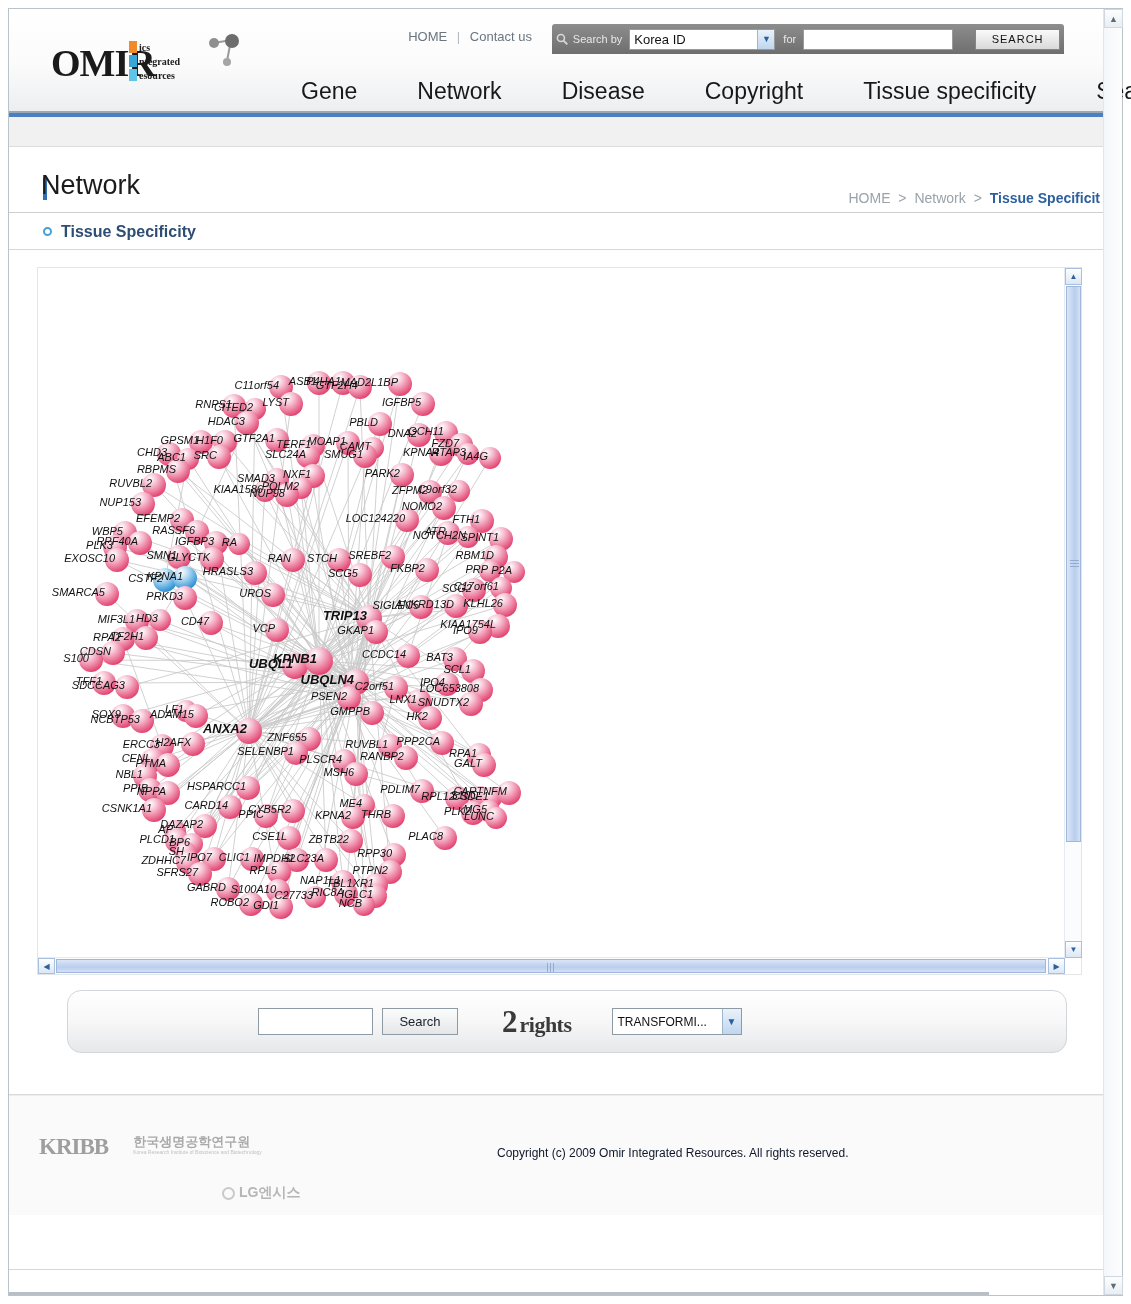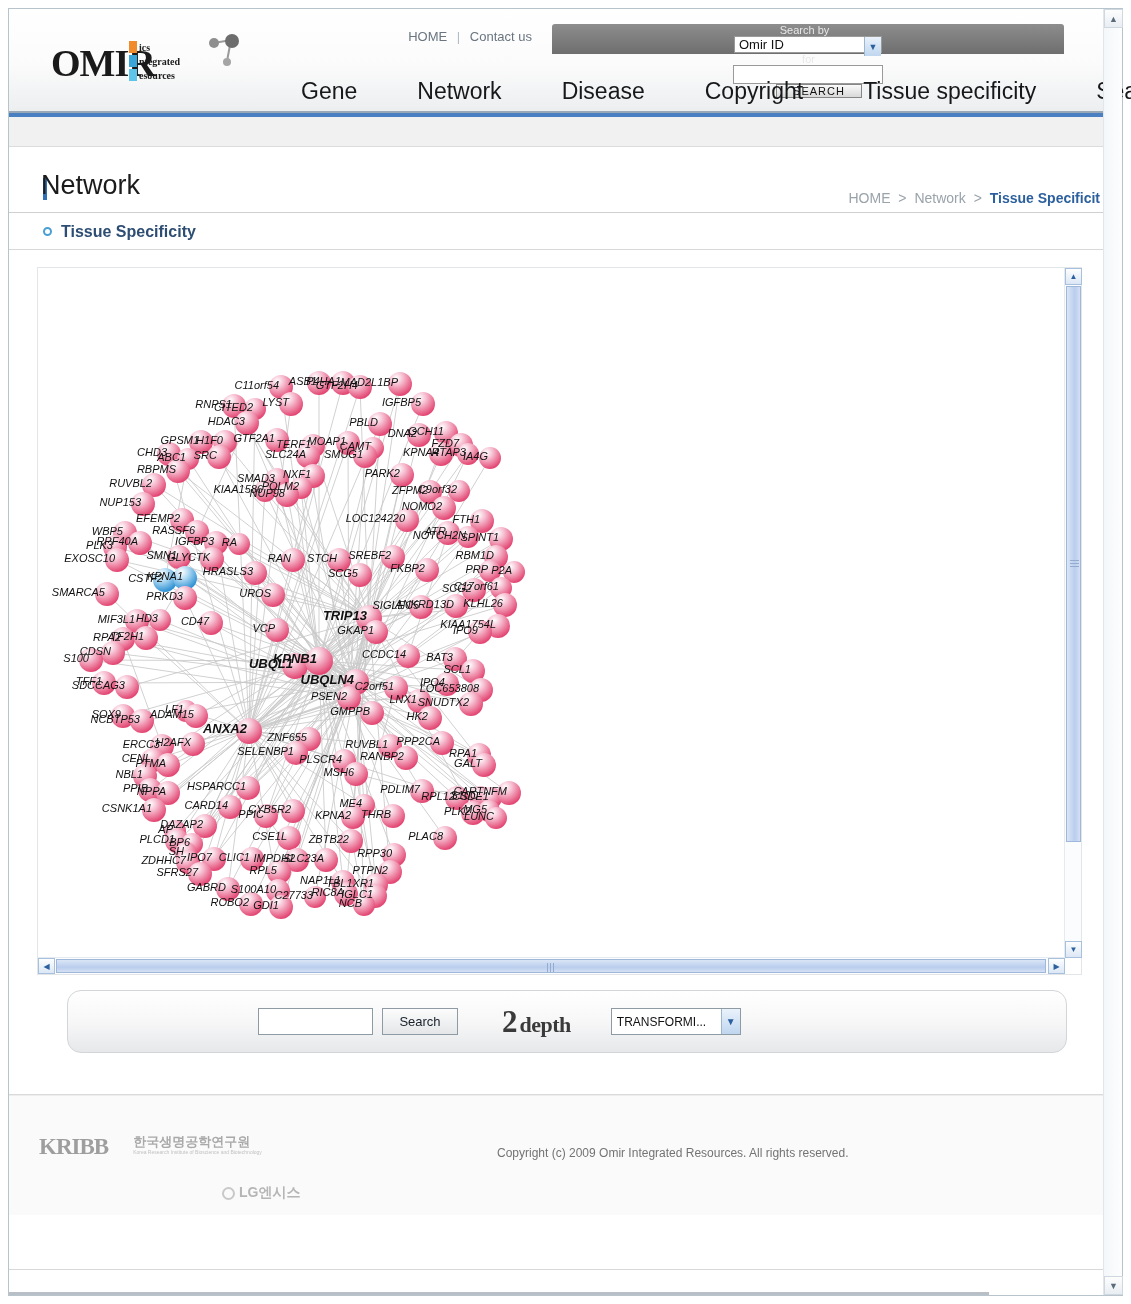--- a/index.html
+++ b/index.html
@@ -93,21 +93,20 @@
   .toplinks a { color: #6a7580; text-decoration: none; }
   .toplinks .sep { margin: 0 6px; color: #b2bac2; }
 
   .searchbar {
     position: absolute; left: 543px; top: 15px;
     width: 512px; height: 30px;
     background: linear-gradient(to bottom,#8d8d8d,#6e6e6e);
     border-radius: 3px 3px 0 0;
     display: flex; align-items: center;
     padding: 0 4px;
-    flex-direction: column;
   }
   .searchbar .mag { width: 13px; height: 13px; margin-right: 4px; position: relative; }
   .searchbar .lbl { font-size: 11px; color: #e8e8e8; margin-right: 7px; white-space: nowrap; }
   .searchbar .lbl.for { margin-left: 8px; }
   .sb-select {
     width: 148px; height: 21px;
     border: 1px solid #9a9a9a;
     background: #ffffff;
     font-size: 13px; color: #111;
     display: flex; align-items: center;
@@ -352,21 +351,21 @@
     position: absolute; left: 213px; top: 44px;
     display: flex; align-items: center; margin-top: 44px;
   }
   .lg-mark {
     width: 13px; height: 13px; border-radius: 50%;
     border: 2px solid #c9c9c9; margin-right: 4px;
   }
   .lg-txt { font-size: 14px; color: #b5b5b5; font-weight: bold; }
   .copy {
     position: absolute; left: 488px; top: 50px;
-    font-size: 12px; color: #737373;
+    font-size: 12px; color: #0f172a;
   }
 
   
   .bottom-strip {
     position: absolute; left: 0; bottom: 0;
     width: 1095px; height: 26px;
     background: #ffffff;
     border-top: 1px solid #d8d8d8;
   }
   .bottom-strip .seg {
@@ -414,21 +413,21 @@
           <a href="#">Contact us</a>
         </div>
 
         <div class="searchbar">
           <svg class="mag" viewBox="0 0 13 13">
             <circle cx="5" cy="5" r="3.6" fill="none" stroke="#d8d8d8" stroke-width="1.6"></circle>
             <line x1="7.6" y1="7.6" x2="11.5" y2="11.5" stroke="#d8d8d8" stroke-width="1.8"></line>
           </svg>
           <span class="lbl">Search by</span>
           <div class="sb-select">
-            <span>Omir ID</span>
+            <span>Korea ID</span>
             <span class="caret">▼</span>
           </div>
           <span class="lbl for">for</span>
           <input class="sb-input" type="text" placeholder="" style="">
           <div class="sb-btn">SEARCH</div>
         </div>
 
         <nav class="navbar">
           <div class="nav-item">Gene</div>
           <div class="nav-item">Network</div>
@@ -1073,21 +1072,21 @@
           </div>
         <div class="sb-arrow right">▶</div>
       </div>
     </div>
 
     <div class="ctrl-bar">
       <input class="ctrl-input" type="text" placeholder="" style="">
       <div class="ctrl-btn">Search</div>
       <div class="depth-box">
         <span class="depth-num">2</span>
-        <span class="depth-word">depth</span>
+        <span class="depth-word">rights</span>
       </div>
       <div class="ctrl-select">
         <span>TRANSFORMI...</span>
         <span class="caret">▼</span>
       </div>
     </div>
 
     <div class="foot-sep"></div>
     <div class="footer">
       <div class="kribb">

